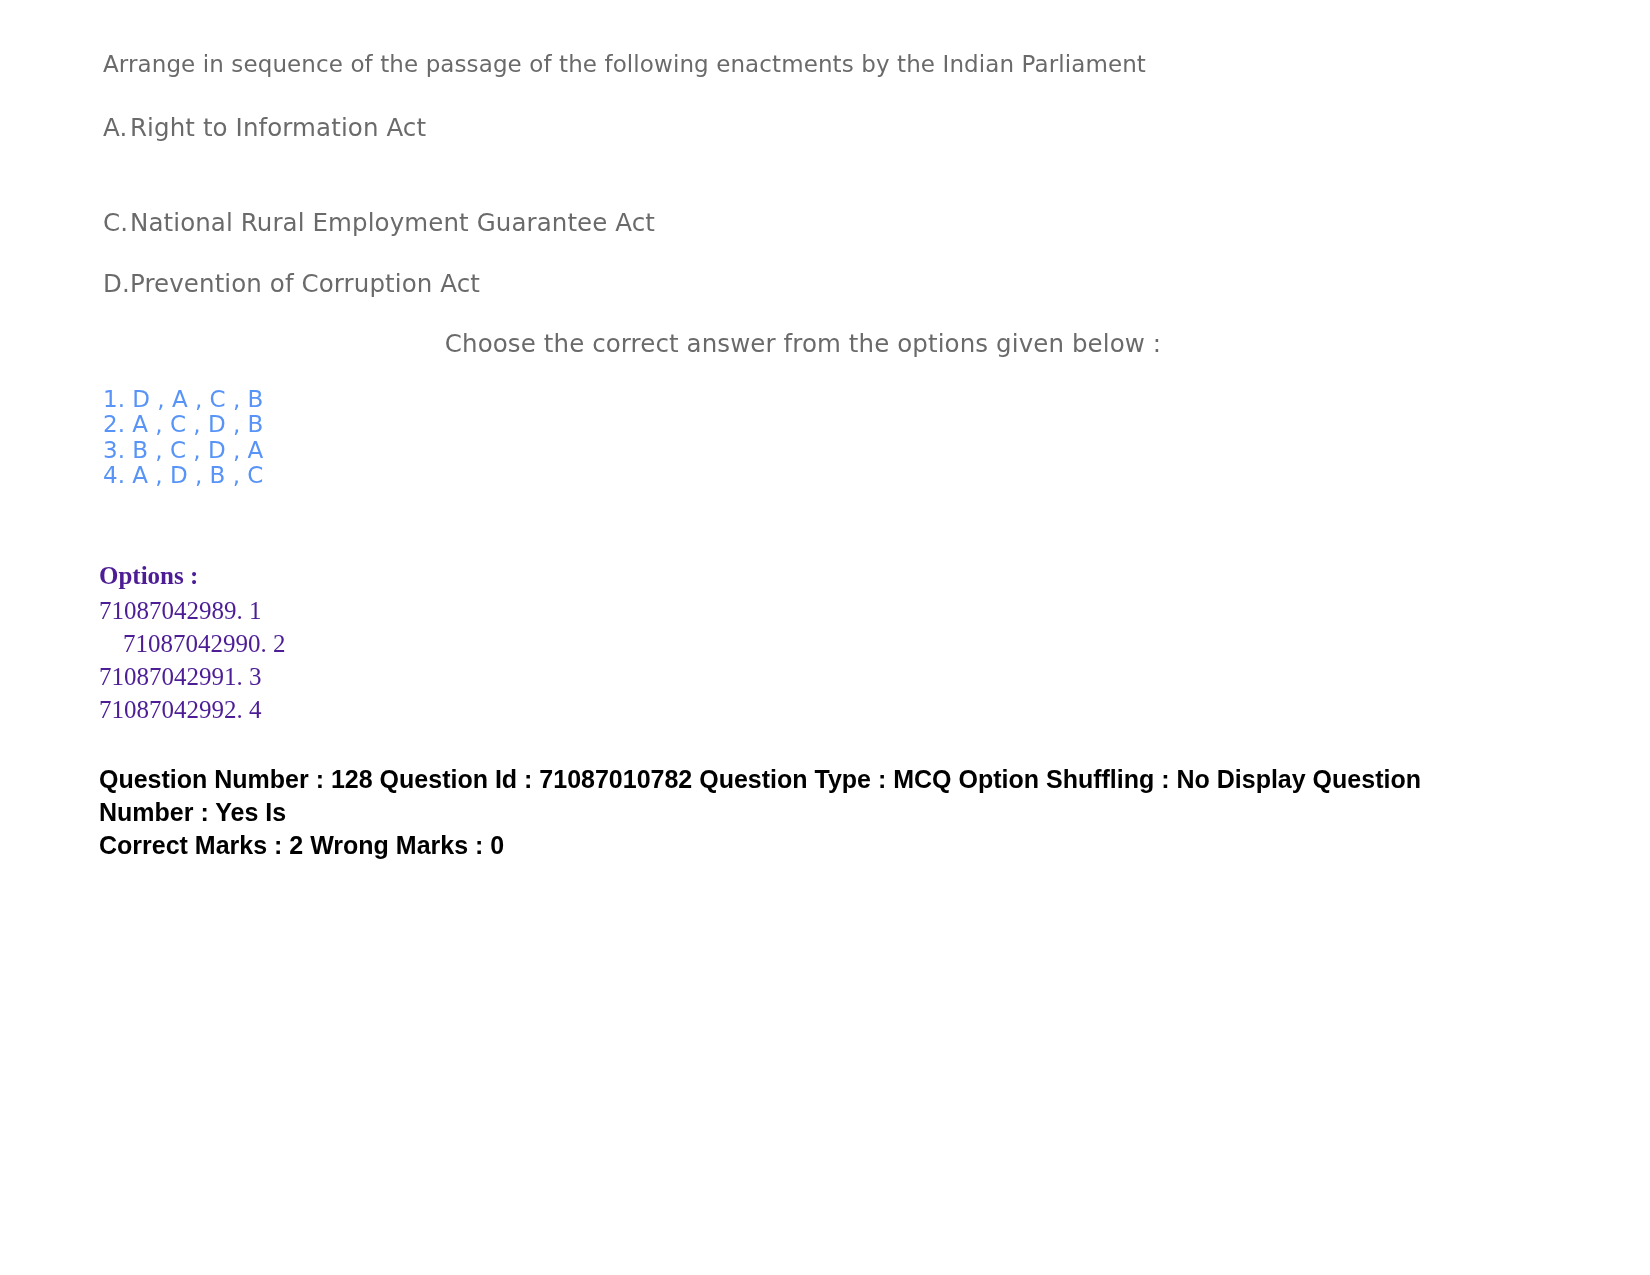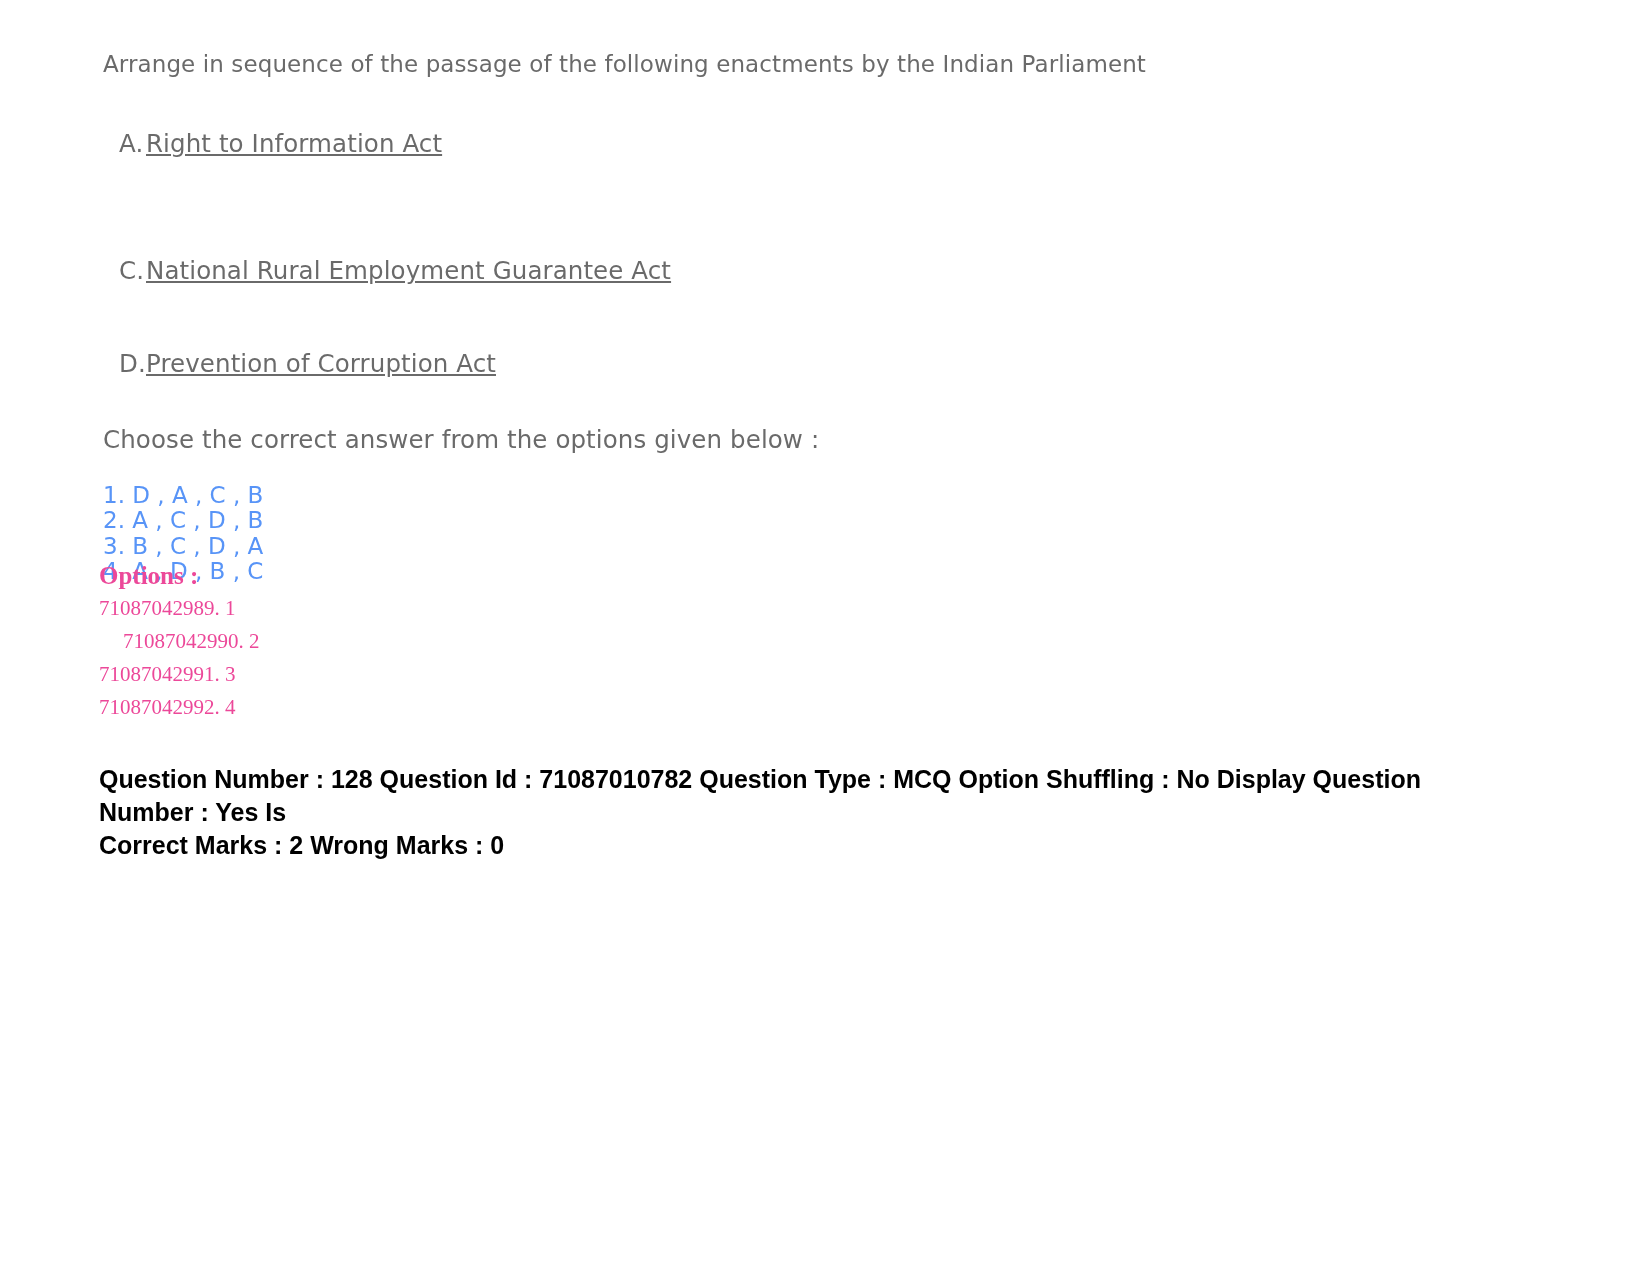--- a/index.html
+++ b/index.html
@@ -43,70 +43,70 @@
   .q-stem {
     font-size: 23px;
     line-height: 1.1;
     margin: 0 0 0 0;
     white-space: nowrap;
   }
 
   .q-item {
     font-size: 24.5px;
     line-height: 1.1;
-    margin: 16px;
+    margin: 0;
     white-space: nowrap;
-    text-decoration: underline;
   }
 
   .item-letter {
     display: inline-block;
     min-width: 27px;
   }
 
   .choose-line {
     font-size: 24.5px;
     line-height: 1.1;
     margin: 0;
     white-space: nowrap;
+    text-align: center;
   }
 
   .alt-list {
     margin: 0;
     padding: 0;
   }
   .alt-row {
     font-size: 23px;
     line-height: 1.1;
     white-space: nowrap;
     font-family: "DejaVu Sans", sans-serif;
     color: #3b82f6;
     opacity: 0.85;
   }
 
   
   .digital {
     font-family: "Liberation Serif", serif;
-    color: #ec4899;
+    color: #4c1d95;
   }
 
   .options-heading {
     position: absolute;
     left: 99px;
     top: 560px;
     font-size: 25px;
     font-weight: bold;
     line-height: 1.25;
     white-space: nowrap;
   }
 
   .opt-line {
     position: absolute;
     left: 99px;
-    font-size: 21px;
+    font-size: 25px;
     font-weight: normal;
     line-height: 1.25;
     white-space: nowrap;
   }
 
   .meta-block {
     position: absolute;
     left: 99px;
     top: 763px;
     width: 1340px;

